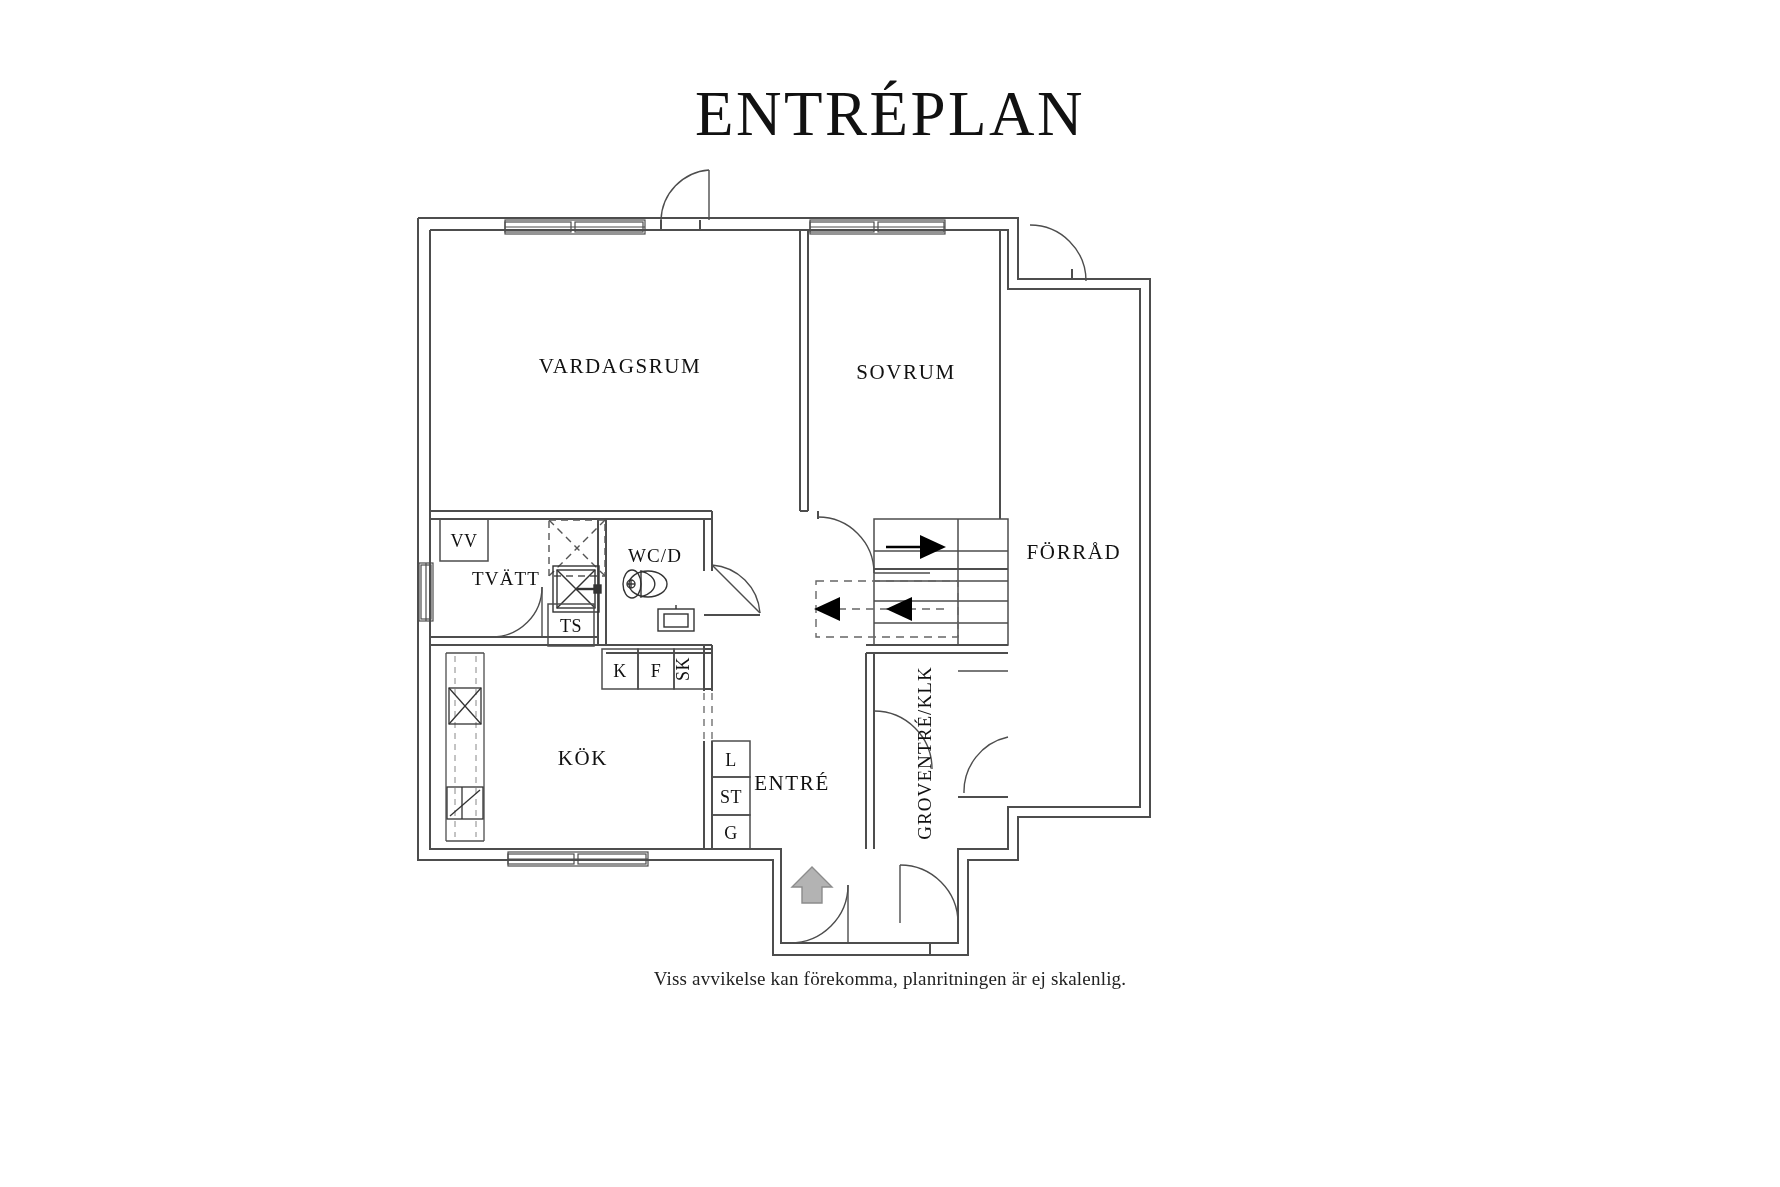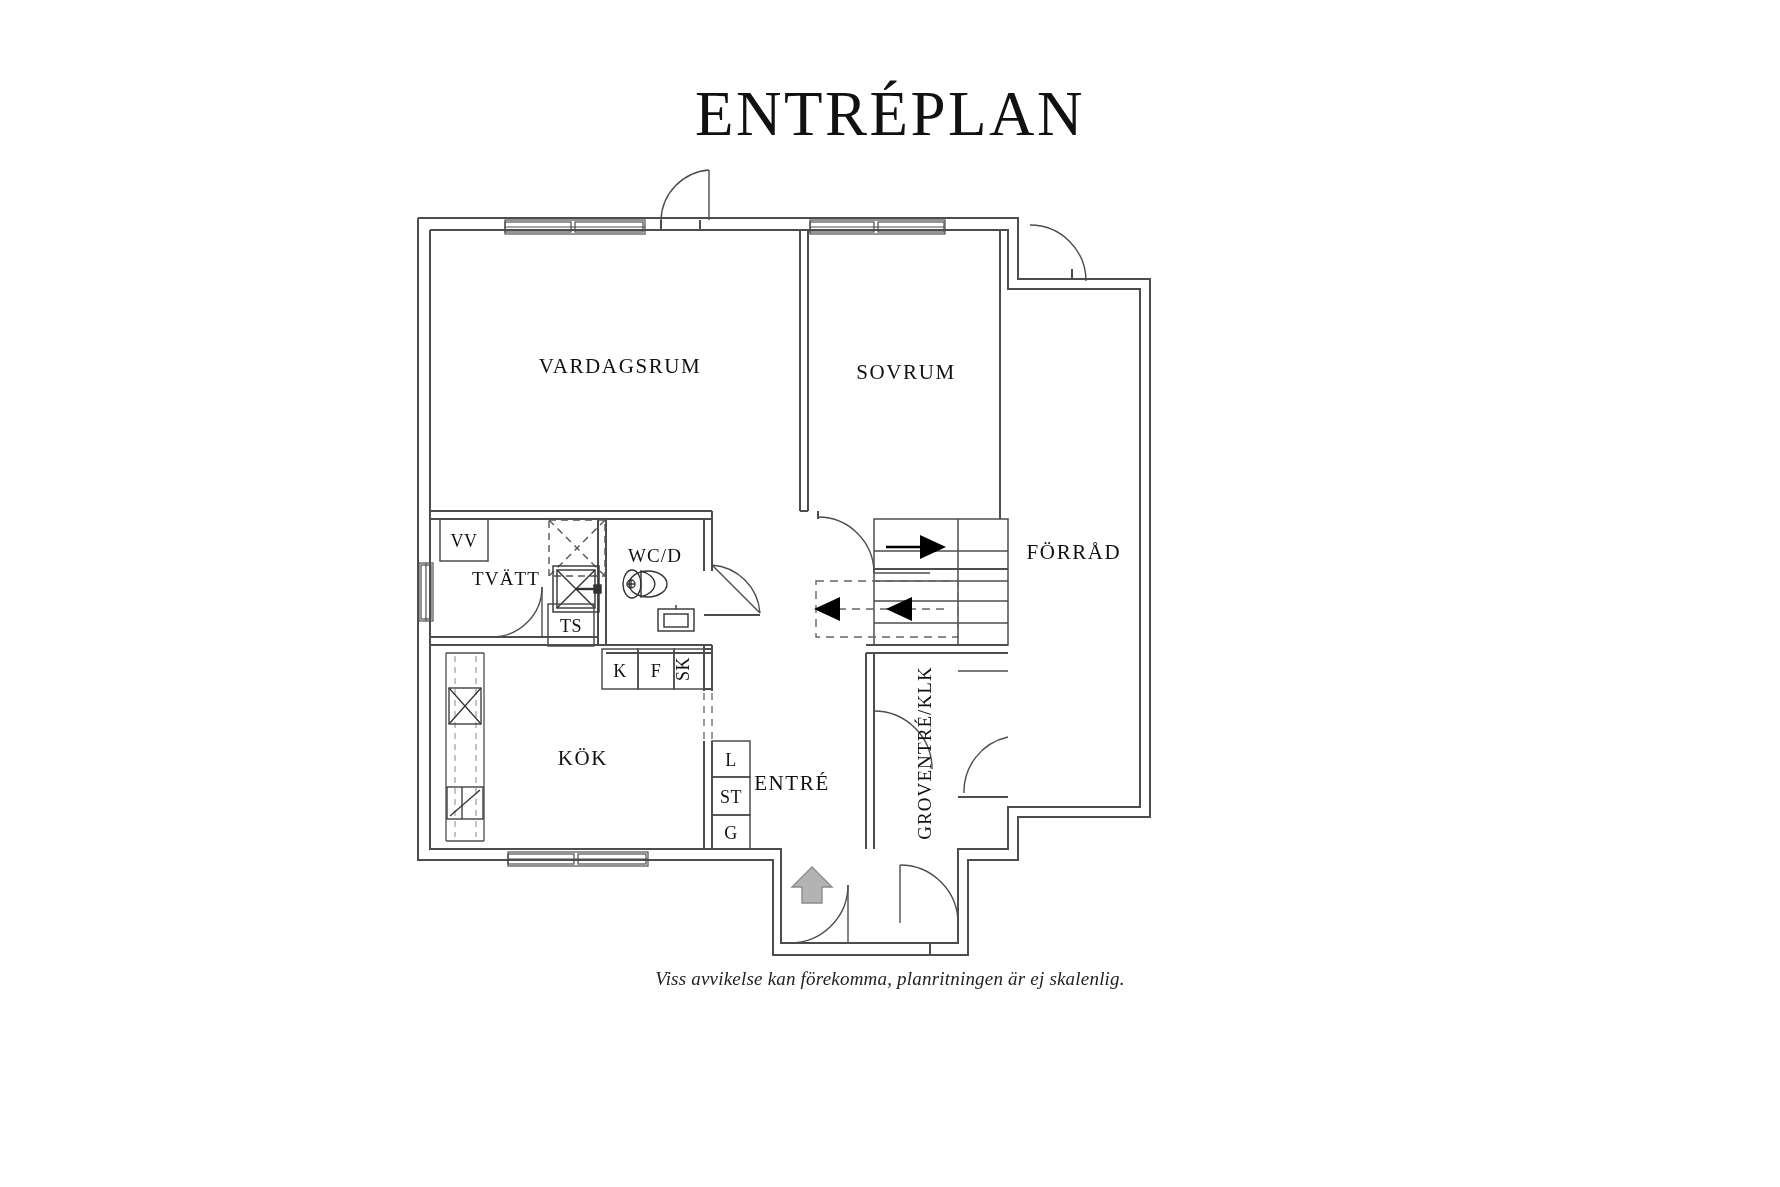--- a/index.html
+++ b/index.html
@@ -17,21 +17,20 @@
     letter-spacing:2.5px;
     font-weight:400;
     color:#111;
   }
   #plan-wrap{
     position:absolute;left:0;top:11px;width:1780px;height:1187px;
   }
   #footer-note{
     position:absolute;top:968px;left:0;width:1780px;
     text-align:center;
-    font-style:italic;
     font-size:19px;
     color:#222;
     letter-spacing:.2px;
   }
   svg{display:block;}
   .rlabel{
     font-family:"Liberation Serif", serif;
     font-size:21px;
     letter-spacing:1.6px;
     fill:#111;

